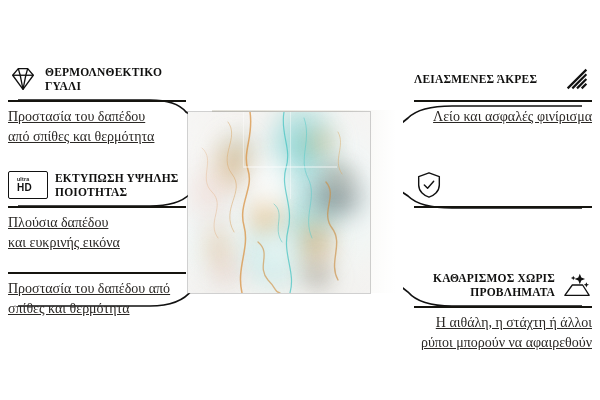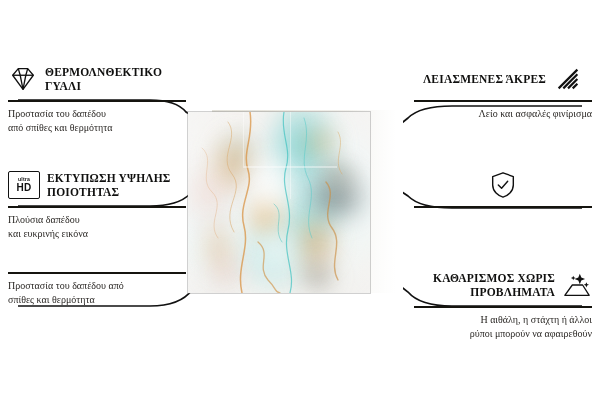--- a/index.html
+++ b/index.html
@@ -69,37 +69,37 @@
   .reflect span{position:absolute;background:rgba(255,255,255,.40);}
   .r-v{left:56%;top:0;width:1.5px;height:48%;}
   .r-h{left:30%;top:30%;width:52%;height:1.5px;}
   .r-v2{left:30%;top:0;width:1.2px;height:30%;}
 
   
   .feat{position:absolute;width:178px;}
   .feat.left{left:8px;text-align:left;}
   .feat.right{right:8px;text-align:right;}
   .f-head{display:flex;align-items:center;gap:7px;min-height:34px;}
-  .feat.right .f-head{justify-content:center;}
+  .feat.right .f-head{justify-content:space-between;}
   .f-title{
     font-family:"Liberation Serif", serif;
     font-size:11.5px;font-weight:700;color:#10100f;
     letter-spacing:.2px;line-height:1.22;text-transform:uppercase;
   }
   .f-rule{height:1.6px;background:#15140f;margin:4px 0 5px 0;width:100%;}
   .f-desc{
     font-family:"Liberation Serif", serif;
-    font-size:10px;color:#2a2724;line-height:1.45;
+    font-size:14px;color:#2a2724;line-height:1.45;text-decoration:underline;
   }
   .f-ico{width:30px;height:30px;flex:0 0 30px;display:block;}
 
   .hd-badge{
     width:30px;height:26px;border:1.6px solid #111;border-radius:2px;
-    display:flex;flex-direction:column;align-items:center;justify-content:center;
-    font-family:"Liberation Sans", sans-serif;line-height:1;
+    display:flex;flex-direction:column;align-items:flex-start;justify-content:center;
+    font-family:"Liberation Sans", sans-serif;line-height:1;padding-left:8px;
   }
   .hd-badge b{font-size:5.2px;font-weight:700;letter-spacing:.2px;color:#111;}
   .hd-badge span{font-size:10px;font-weight:700;letter-spacing:.3px;color:#111;margin-top:1px;}
 </style>
 </head>
 <body>
 
 <div id="stage">
 
   <svg id="connectors" viewBox="0 0 600 400">

